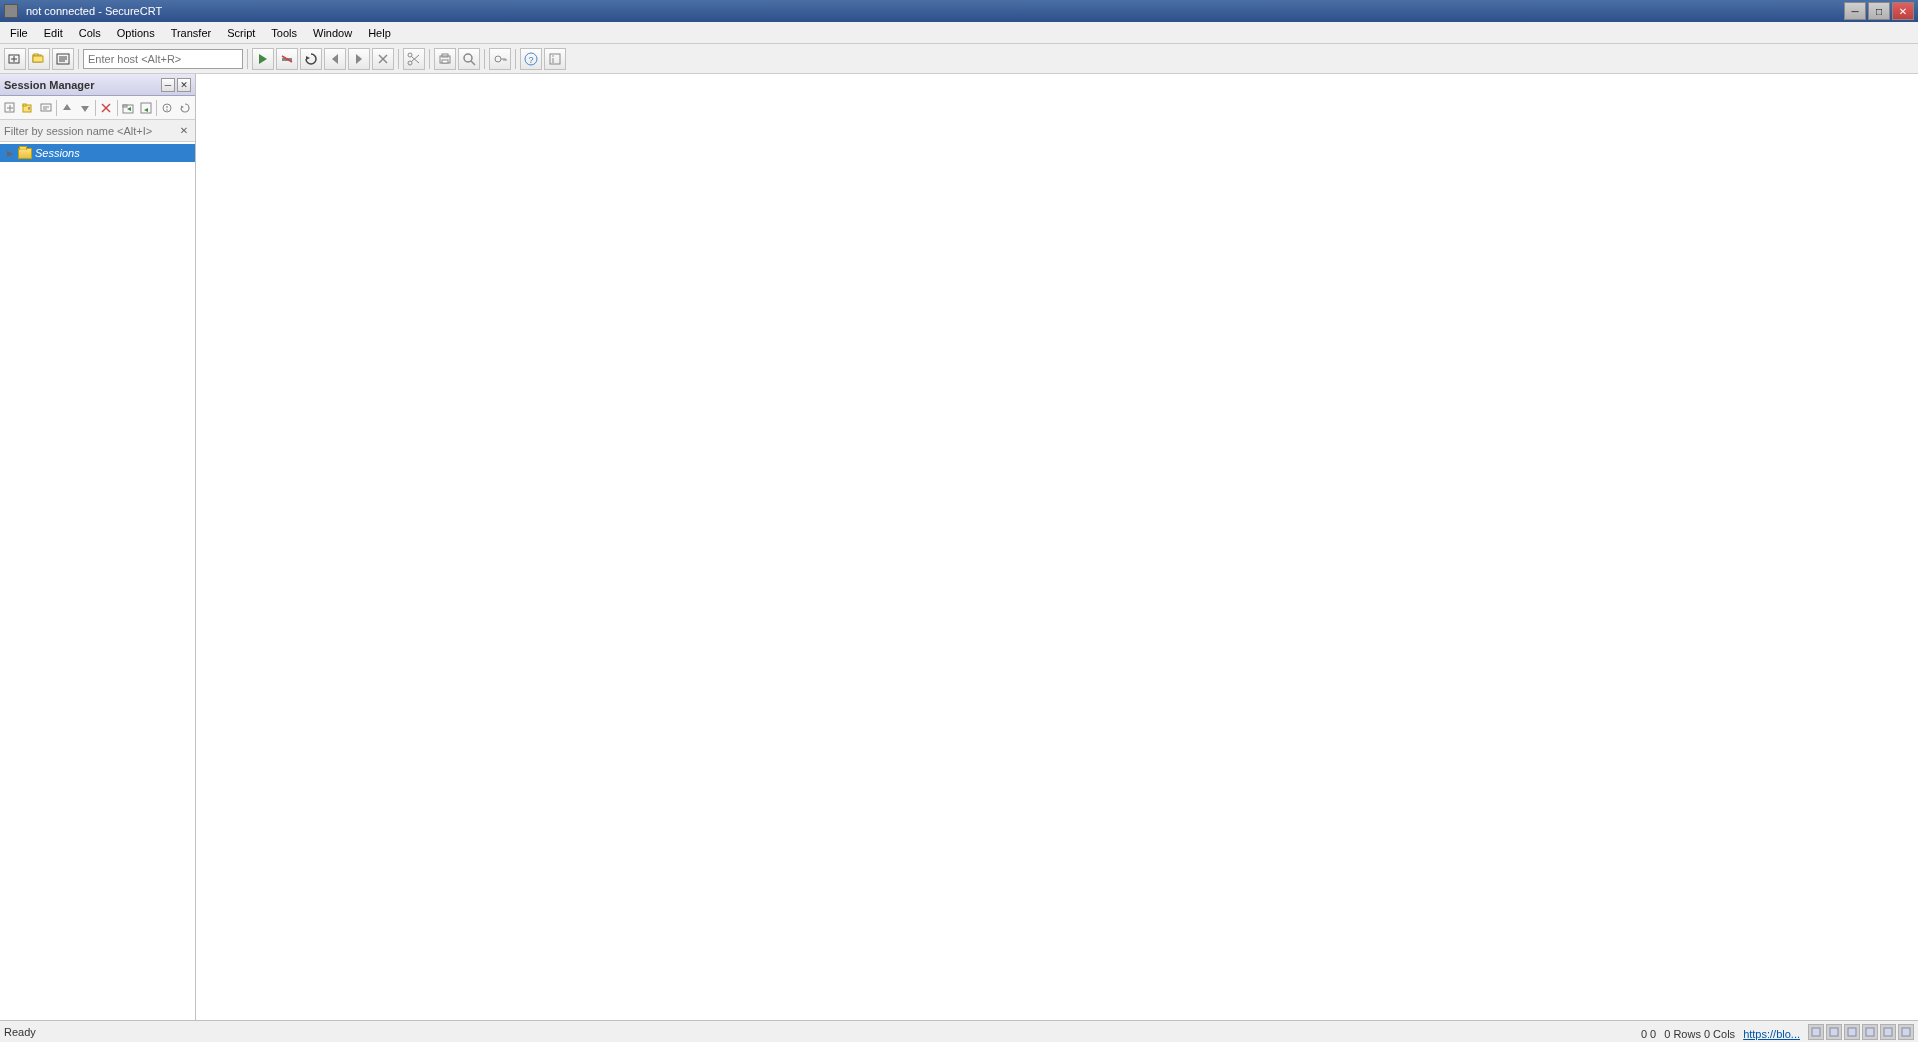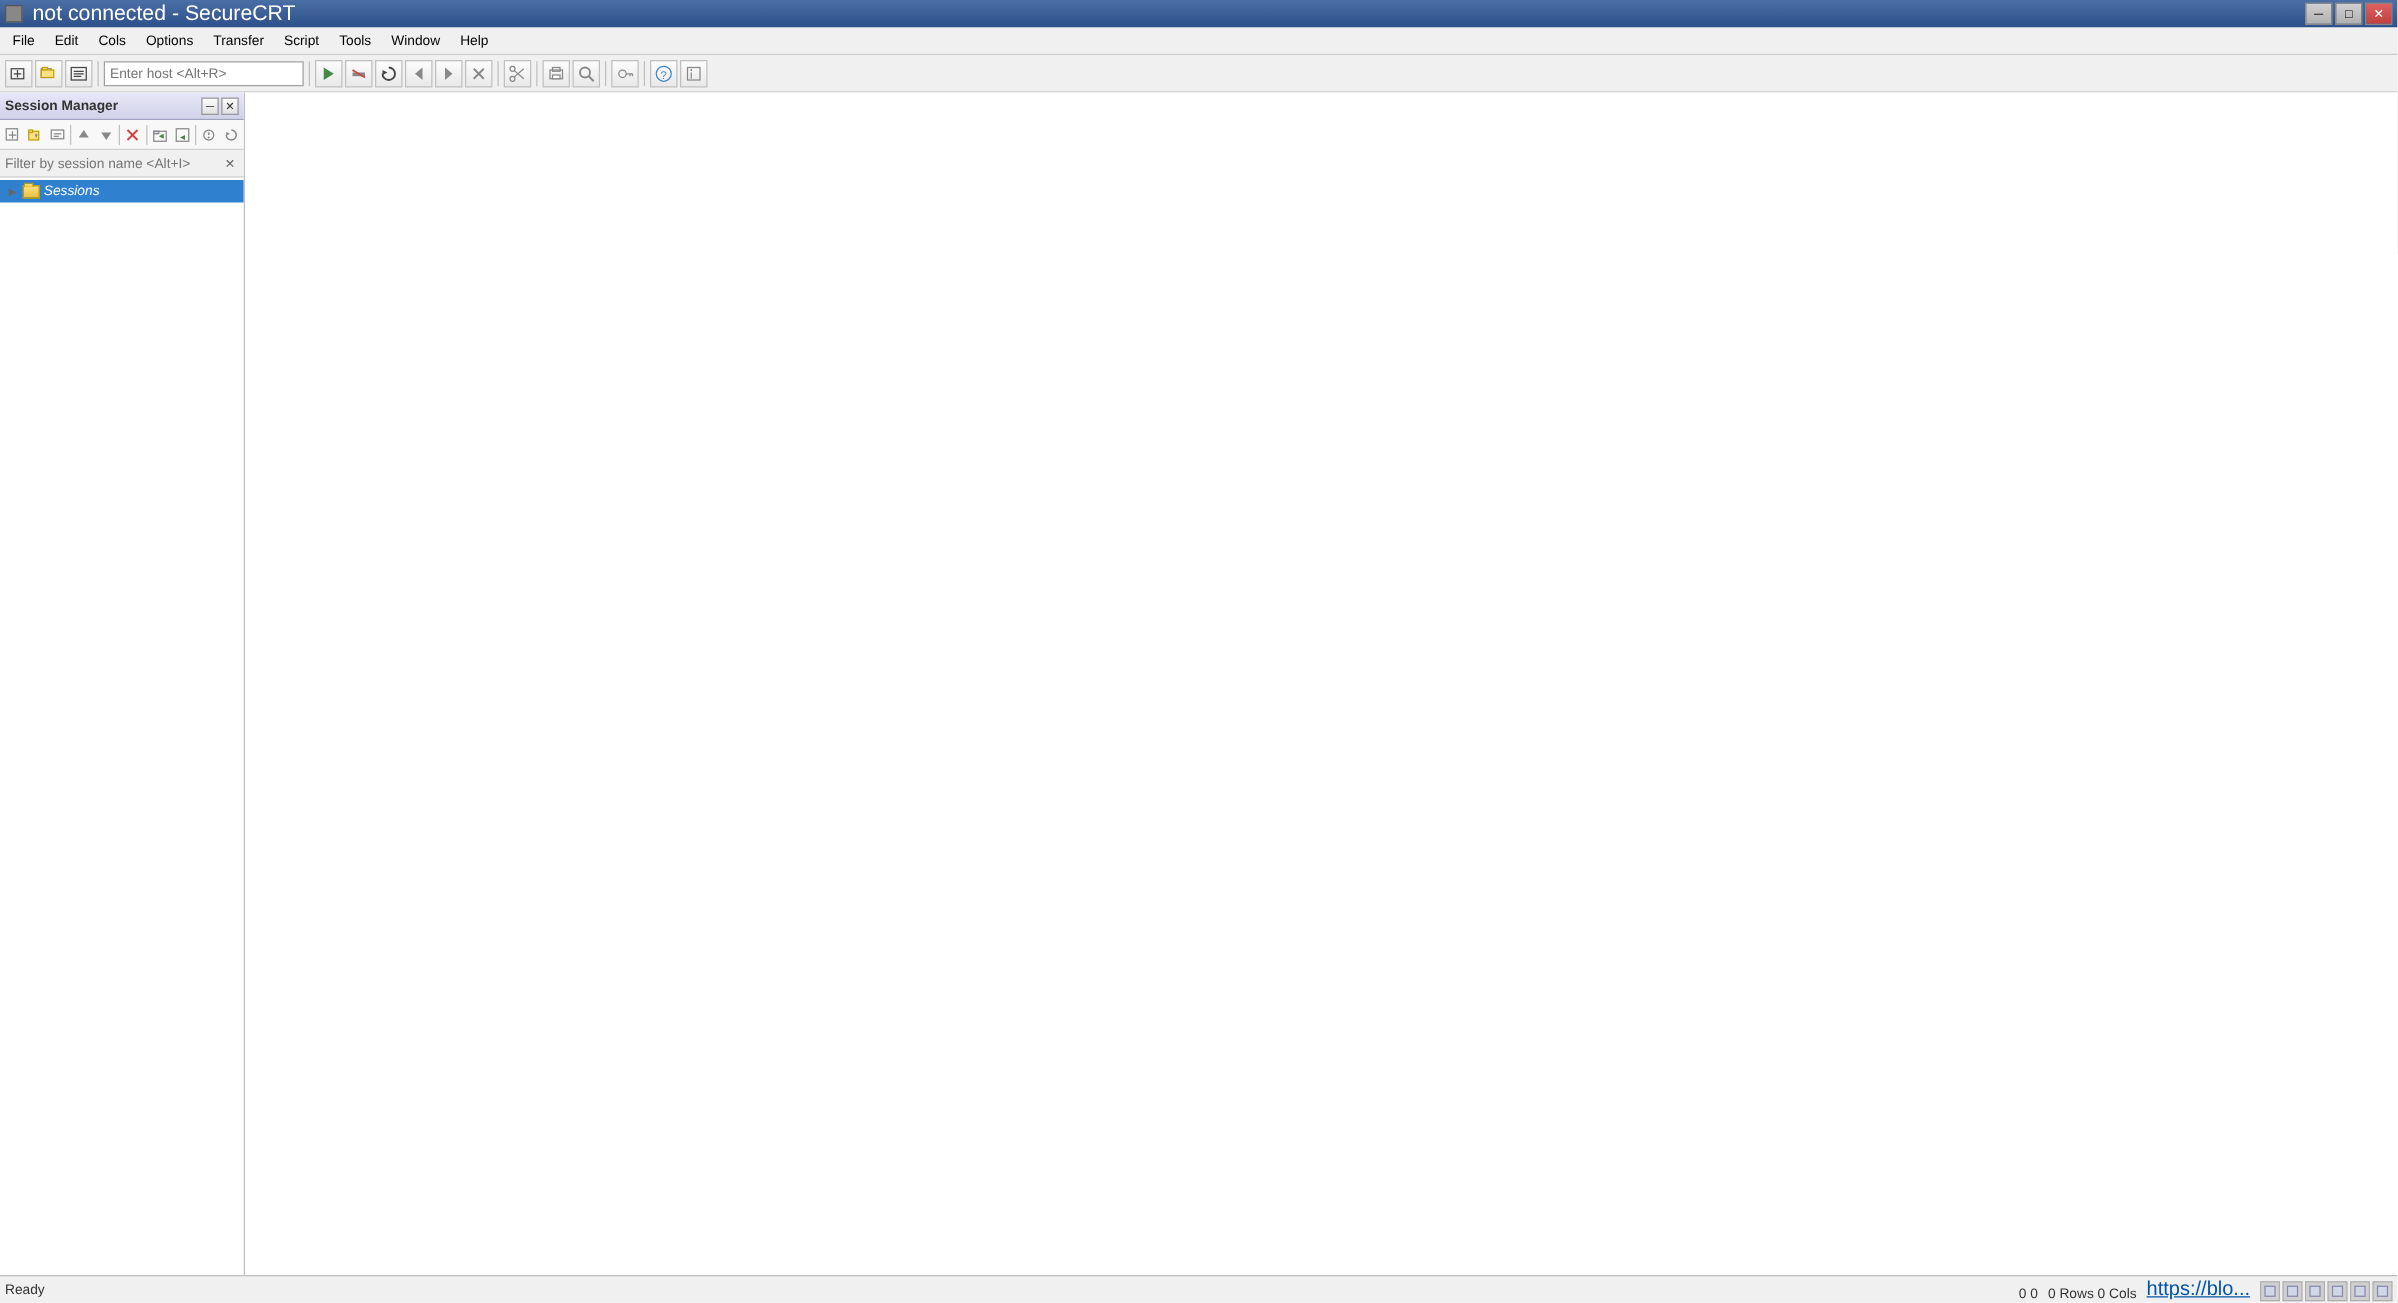--- a/index.html
+++ b/index.html
@@ -17,21 +17,21 @@
     #title-bar {
       height: 22px;
       background: linear-gradient(to bottom, #4a6fa5, #2d4f8a);
       display: flex;
       align-items: center;
       justify-content: space-between;
       padding: 0 4px;
       color: white;
     }
     #title-text {
-      font-size: 17px;
+      font-size: 11px;
       font-weight: normal;
       color: white;
       padding-left: 4px;
     }
     #title-icon {
       width: 14px;
       height: 14px;
       margin-right: 4px;
       background: #888;
       border: 1px solid #555;
@@ -326,21 +326,21 @@
       height: 16px;
       background: #d0d0d0;
       border: 1px solid #b0b0b0;
       display: flex;
       align-items: center;
       justify-content: center;
       font-size: 8px;
       cursor: pointer;
     }
     .url-text {
-      font-size: 16px;
+      font-size: 11px;
       color: #0055aa;
       text-decoration: underline;
       cursor: pointer;
     }
   </style>
 </head>
 <body>
 
 <div id="title-bar">
   <div id="title-left">

